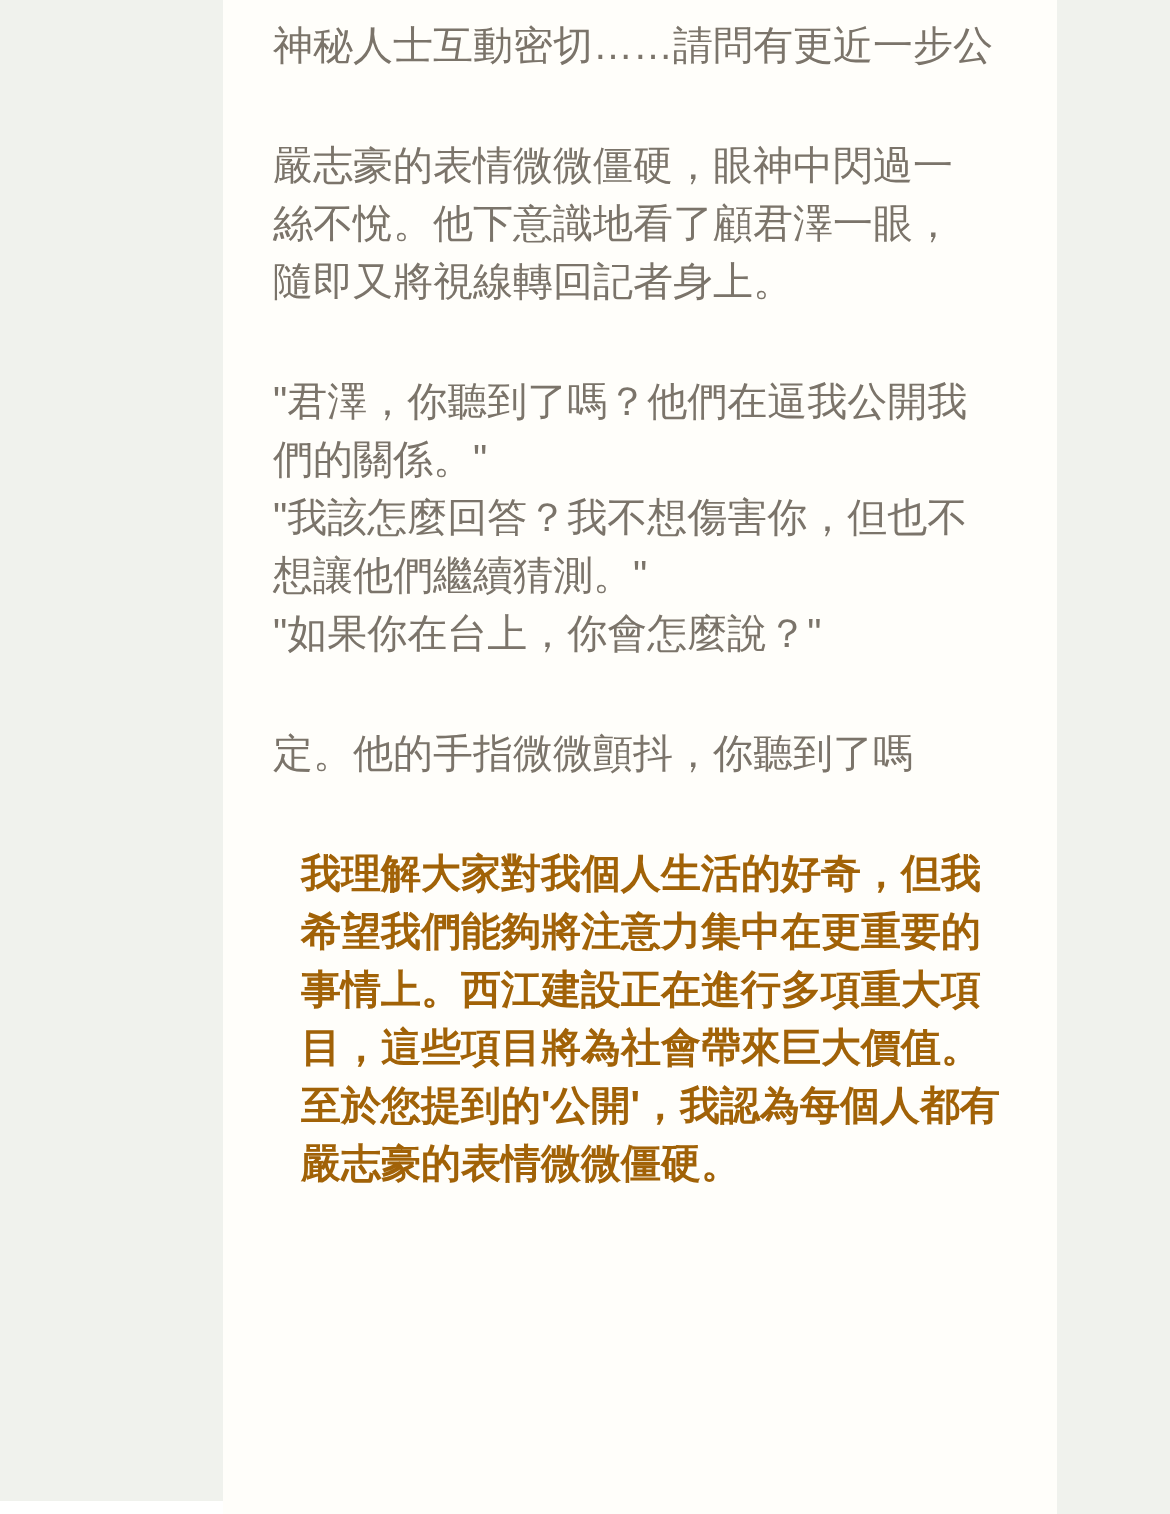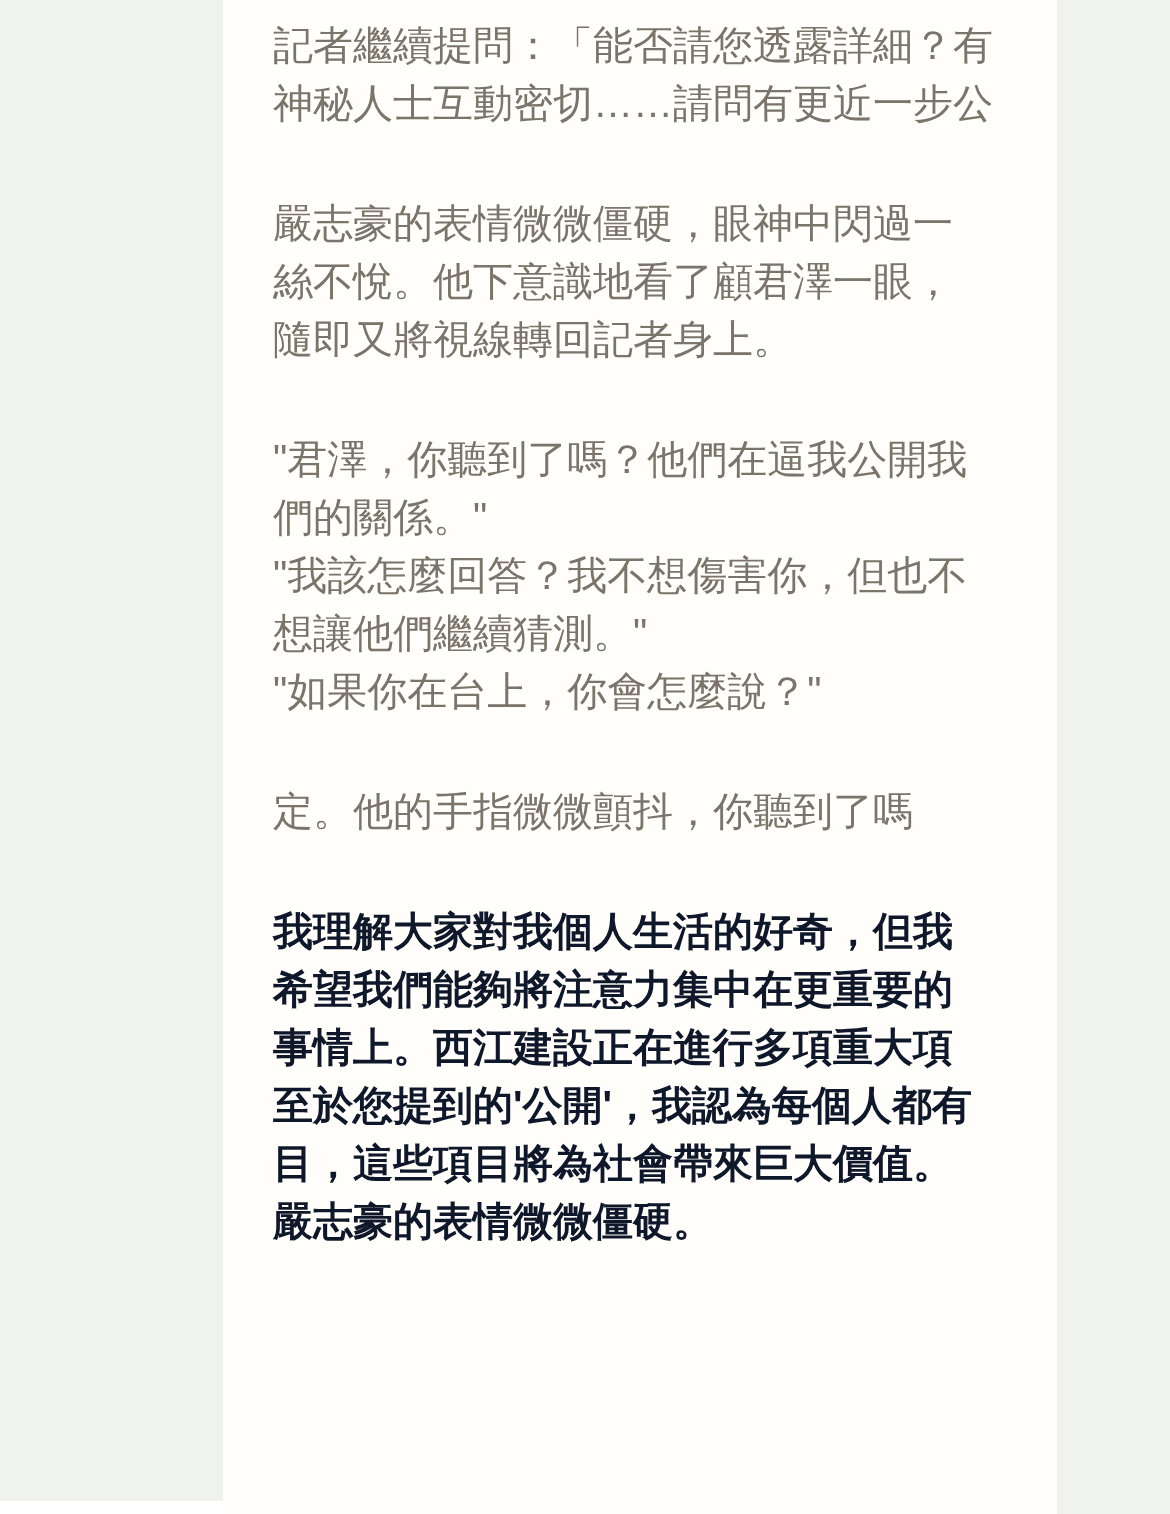--- a/index.html
+++ b/index.html
@@ -41,38 +41,38 @@
   }
   .text-block {
     margin: 0 0 62px 0;
     font-size: 40px;
     line-height: 58px;
     color: #7b746a;
     font-weight: 400;
     letter-spacing: 0;
   }
   .text-block.bold {
-    color: #0f172a;
+    color: #a16207;
     font-weight: 700;
+    margin-left: 28px;
   }
   .text-line {
     display: block;
     white-space: nowrap;
   }
 </style>
 </head>
 <body>
 
 <div class="side-margin left"></div>
 <div class="side-margin right"></div>
 
 <div class="reading-pane">
 
   <p class="text-block">
-    <span class="text-line">記者繼續提問：「能否請您透露詳細？有</span>
     <span class="text-line">神秘人士互動密切……請問有更近一步公</span>
   </p>
 
   <p class="text-block">
     <span class="text-line">嚴志豪的表情微微僵硬，眼神中閃過一</span>
     <span class="text-line">絲不悅。他下意識地看了顧君澤一眼，</span>
     <span class="text-line">隨即又將視線轉回記者身上。</span>
   </p>
 
   <p class="text-block">
@@ -84,18 +84,18 @@
   </p>
 
   <p class="text-block">
     <span class="text-line">定。他的手指微微顫抖，你聽到了嗎</span>
   </p>
 
   <p class="text-block bold">
     <span class="text-line">我理解大家對我個人生活的好奇，但我</span>
     <span class="text-line">希望我們能夠將注意力集中在更重要的</span>
     <span class="text-line">事情上。西江建設正在進行多項重大項</span>
+    <span class="text-line">目，這些項目將為社會帶來巨大價值。</span>
     <span class="text-line">至於您提到的'公開'，我認為每個人都有</span>
-    <span class="text-line">目，這些項目將為社會帶來巨大價值。</span>
     <span class="text-line">嚴志豪的表情微微僵硬。</span>
   </p>
 
 </div>
 
 </body></html>

